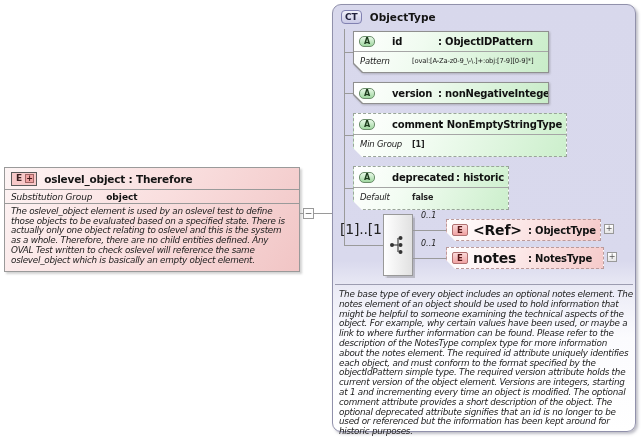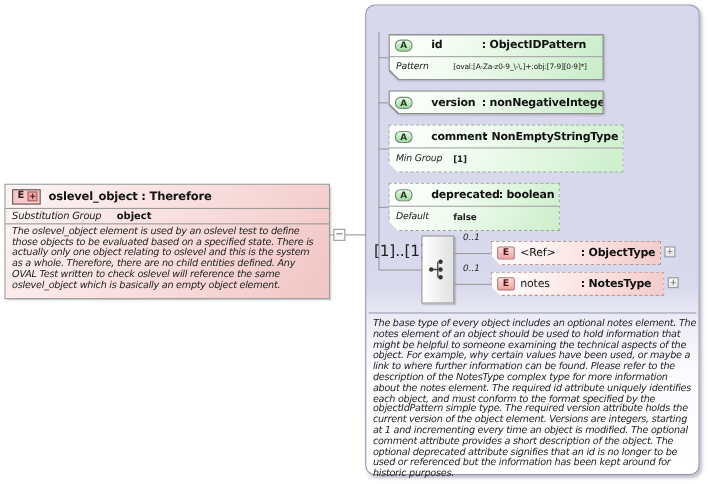--- a/index.html
+++ b/index.html
@@ -59,21 +59,21 @@
   .frow { display: flex; align-items: center; height: 19px; padding: 0 6px; gap: 4px;
     border-top: 1px solid #a5a5a5; }
   .a-badge { width: 16px; height: 11px; flex: 0 0 16px; border: 1px solid #6b8e6b; border-radius: 5px;
     background: linear-gradient(180deg,#e8f9e8,#a0d7a0); font-size: 8px; font-weight: bold;
     color: #1c3a1c; display: flex; align-items: center; justify-content: center; }
   .e-badge { width: 16px; height: 12px; flex: 0 0 16px; border: 1px solid #b07070; border-radius: 2px;
     background: linear-gradient(180deg,#fbdada,#f0a2a2); font-size: 8.5px; font-weight: bold;
     color: #551515; display: flex; align-items: center; justify-content: center; }
   .attr-name { font-size: 10px; font-weight: bold; color: #111; min-width: 53px; letter-spacing: -0.2px; padding-left: 12px; }
   .attr-type { font-size: 10px; font-weight: bold; color: #111; letter-spacing: -0.2px; white-space: nowrap; }
-  .el-name { font-size: 10px; font-weight: normal; color: #111; min-width: 50px; letter-spacing: -0.2px; }
+  .el-name { font-size: 14px; font-weight: bold; color: #111; min-width: 50px; letter-spacing: -0.2px; }
   .facet-label { font-style: italic; font-size: 8.5px; color: #222; min-width: 48px; letter-spacing: -0.2px; }
   .facet-value { font-size: 8px; font-weight: 600; color: #222; letter-spacing: -0.1px; }
   .facet-value.pattern { font-size: 6.8px; font-weight: normal; letter-spacing: -0.2px; white-space: nowrap; }
 
   .seq-card { position: absolute; left: 7px; top: 216px; font-size: 14px;
     color: #222; letter-spacing: -0.2px; }
   .compositor { position: absolute; left: 50px; top: 209px; width: 30px; height: 62px;
     border: 1px solid #999; background: linear-gradient(90deg,#ffffff,#e1e1e1);
     box-shadow: 1.5px 1.5px 1px rgba(90,90,90,.3);
     display: flex; align-items: center; justify-content: center; }
@@ -104,20 +104,24 @@
       <span class="subst-label">Substitution Group</span>
       <span class="subst-value">object</span>
     </div>
     <div class="lb-doc">The oslevel_object element is used by an oslevel test to define those objects to be evaluated based on a specified state. There is actually only one object relating to oslevel and this is the system as a whole. Therefore, there are no child entities defined. Any OVAL Test written to check oslevel will reference the same oslevel_object which is basically an empty object element.</div>
   </div>
 
   <div class="conn-line"></div>
   <div class="collapse-btn">−</div>
 
   <div class="panel">
+    <div class="panel-header">
+      <span class="ct-badge">CT</span>
+      <span class="panel-title">ObjectType</span>
+    </div>
 
     <div class="vline"></div>
     <div class="stub" style="left:11px;top:47px;width:9px"></div>
     <div class="stub" style="left:11px;top:88px;width:9px"></div>
     <div class="stub" style="left:11px;top:130px;width:9px"></div>
     <div class="stub" style="left:11px;top:183px;width:9px"></div>
     <div class="stub" style="left:11px;top:240px;width:39px"></div>
 
     <div class="node" style="left:20px;top:26px;width:196px;height:42px">
       <div class="solid-bg clipbevel"></div>
@@ -154,21 +158,21 @@
       <div class="frow">
         <span class="facet-label">Min Group</span>
         <span class="facet-value">[1]</span>
       </div>
     </div>
 
     <div class="node dashed-green clipbevel" style="left:20px;top:161px;width:156px;height:44px">
       <div class="nrow tall">
         <span class="a-badge">A</span>
         <span class="attr-name">deprecated</span>
-        <span class="attr-type">: boolean</span>
+        <span class="attr-type">: historic</span>
       </div>
       <div class="frow">
         <span class="facet-label">Default</span>
         <span class="facet-value">false</span>
       </div>
     </div>
 
     <div class="seq-card">[1]..[1]</div>
     <div class="compositor">
       <svg width="20" height="22" viewBox="0 0 20 22">

